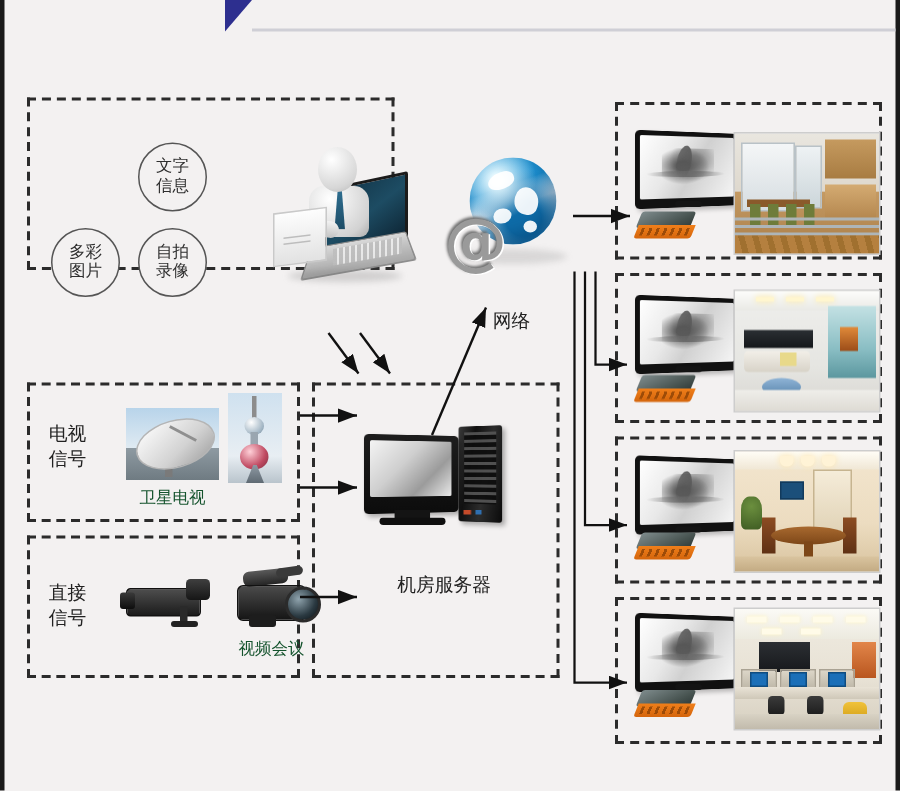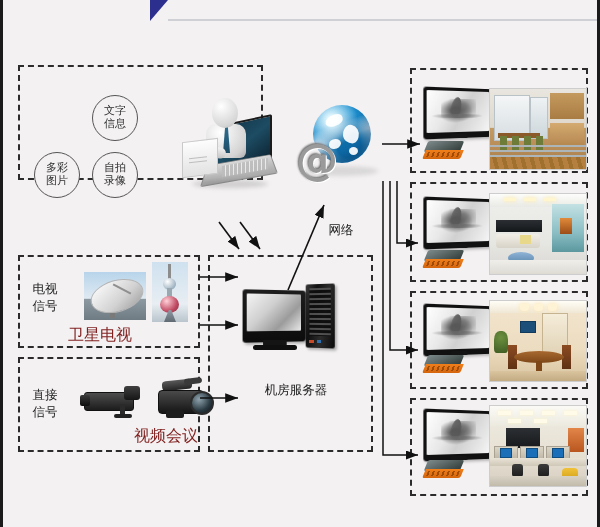--- a/index.html
+++ b/index.html
@@ -40,21 +40,21 @@
   .circ{
     position:absolute;width:44px;height:44px;border:1.4px solid #555;
     border-radius:50%;display:flex;flex-direction:column;
     align-items:center;justify-content:center;
     font-size:11px;color:#2e2e2e;line-height:1.15;text-align:center;
     background:#f3f1f1;
   }
   .circ span{display:block;}
 
   
-  .cap{position:absolute;font-size:16px;color:#7f1d1d;text-align:left;line-height:1.2;white-space:nowrap;}
+  .cap{position:absolute;font-size:11px;color:#14532d;text-align:center;line-height:1.2;white-space:nowrap;}
   .cap2{position:absolute;font-size:12.5px;color:#222;line-height:1.25;text-align:center;}
 
   
   .guy{position:absolute;left:176px;top:96px;width:98px;height:100px;}
   .guy .lapscreen{
     position:absolute;left:40px;top:24px;width:52px;height:42px;
     background:linear-gradient(150deg,#123448 0%,#1d4c63 50%,#0d2433 100%);
     transform:skewY(-12deg);border:2px solid #1b1b1b;border-radius:2px;
   }
   .guy .lapbase{
@@ -350,21 +350,21 @@
   </div>
 
   <div class="globe-shadow"></div>
   <div class="globe">
     <div class="land l1"></div>
       <div class="land l2"></div>
     <div class="land l3"></div>
       <div class="land l4"></div>
   </div>
   <div class="at">@</div>
-  <div class="cap2" style="left:316px;top:222px;width:50px;">网络</div>
+  <div class="cap2" style="left:316px;top:206px;width:50px;">网络</div>
 
   <div class="cap2" style="left:26px;top:281px;width:38px;line-height:1.35;">
     <span>电视</span><br>
     <span>信号</span>
   </div>
   <div class="dish">
     <div class="post"></div>
       <div class="pan"></div>
       <div class="arm2"></div>
   </div>

